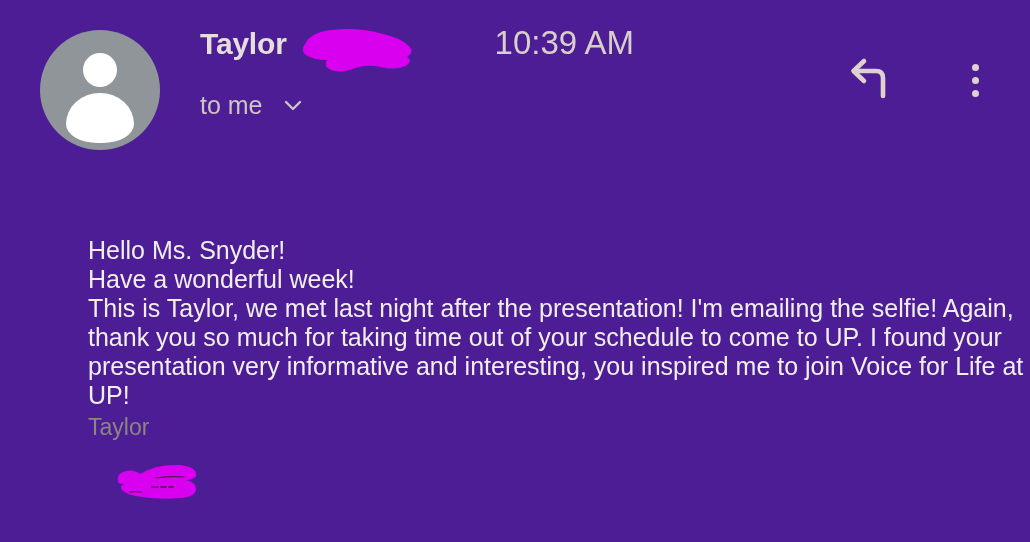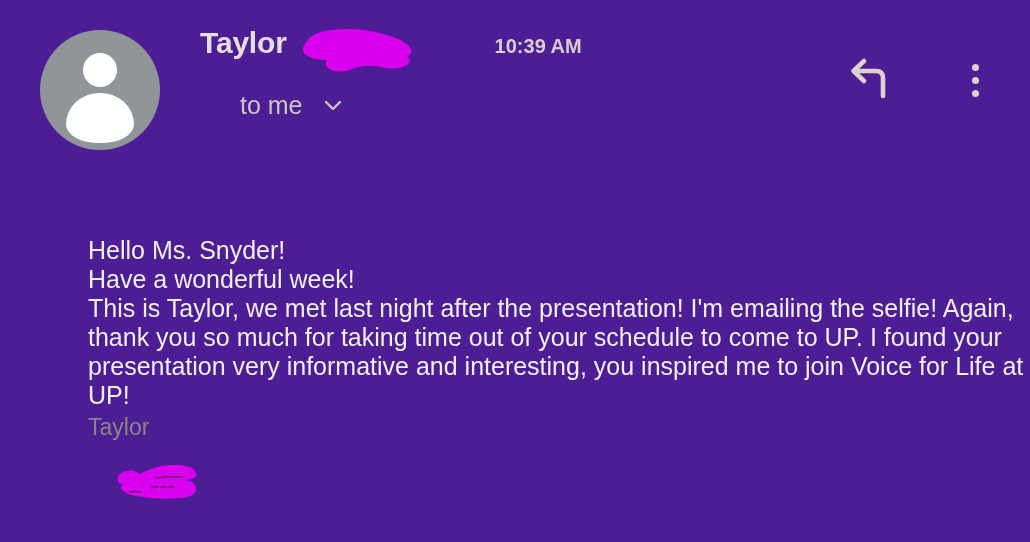--- a/index.html
+++ b/index.html
@@ -71,34 +71,33 @@
     white-space: nowrap;
   }
   #sender-name {
     font-size: 30px;
     font-weight: 600;
     color: #e6dedb;
     letter-spacing: -0.2px;
     line-height: 34px;
   }
   #timestamp {
-    font-size: 20px;
-    font-weight: 700;
+    font-size: 33px;
+    font-weight: 400;
     color: #d8cfcb;
     line-height: 34px;
     margin-left: 208px;
   }
 
   #recipient-line {
     position: absolute;
     left: 200px;
     top: 90px;
     display: flex;
     align-items: center;
-    margin-left: 40px;
   }
   #recipient-label {
     font-size: 25px;
     color: #cec5c1;
     line-height: 30px;
   }
   #recipient-expand {
     margin-left: 17px;
     width: 26px;
     height: 26px;

